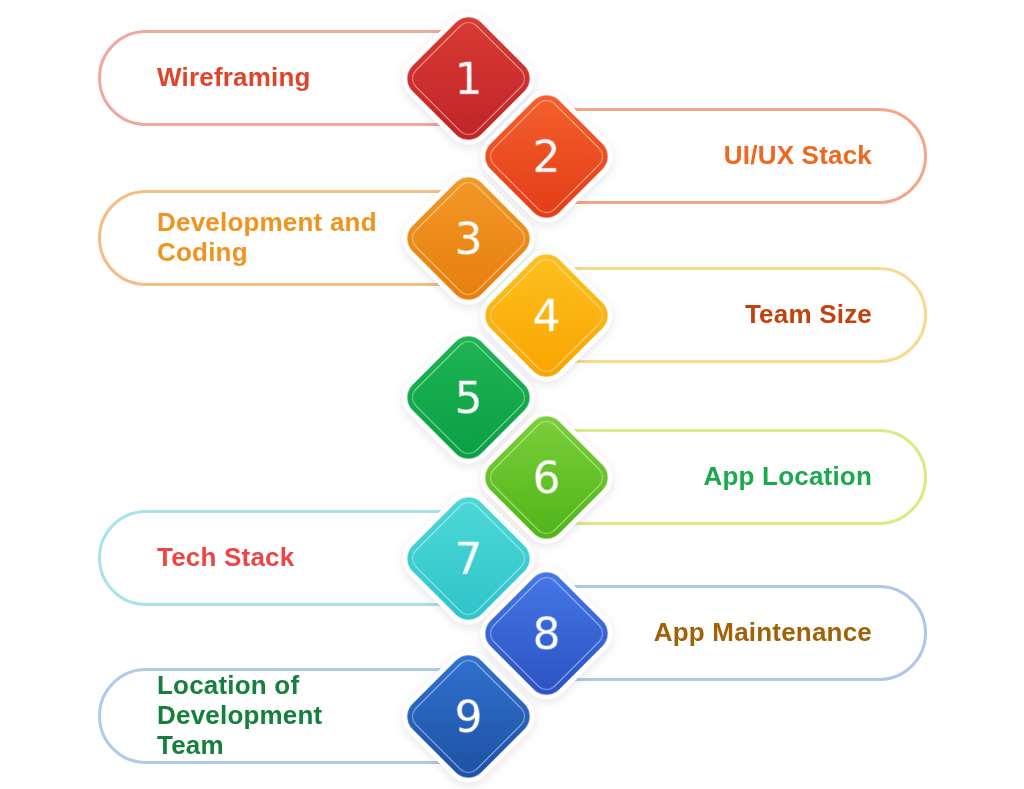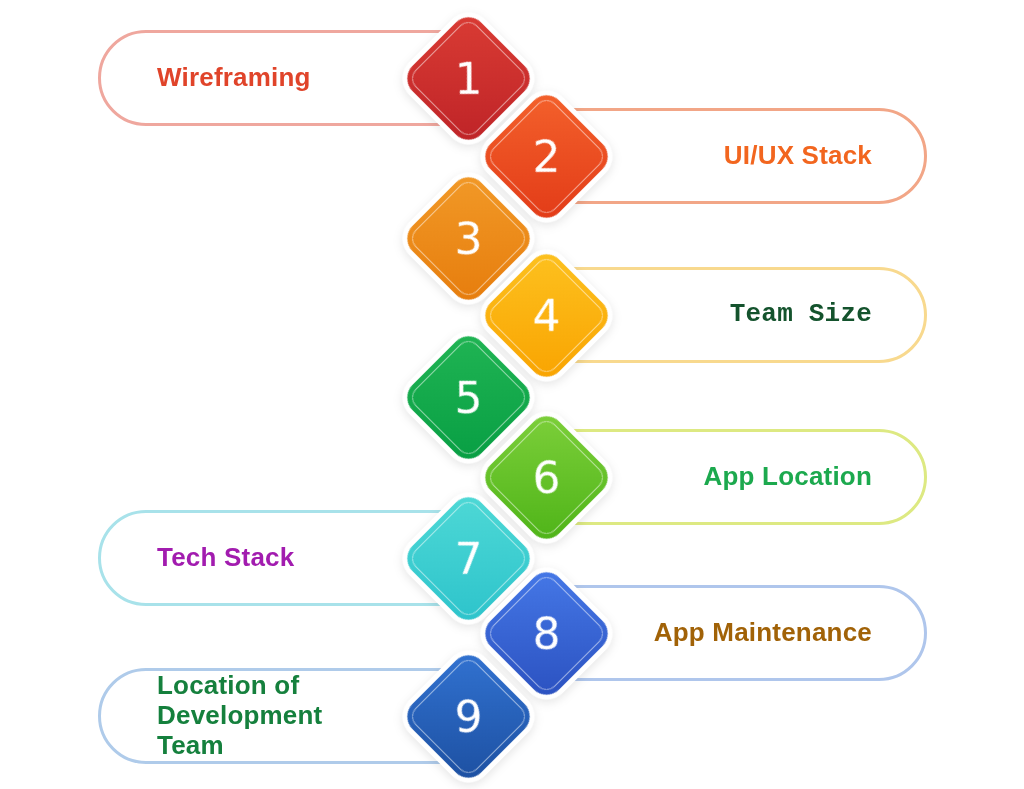--- a/index.html
+++ b/index.html
@@ -71,40 +71,44 @@
     </div>
     <div class="diamond" style="left: 419.5px; top: 29.5px; z-index: 10; background: linear-gradient(135deg, rgb(218, 60, 52), rgb(190, 35, 39));">
       <div class="step-number">1</div>
     </div>
     <div class="pill right" style="top: 108px; border-color: rgb(242, 166, 135);">
       <div class="step-label" style="color: rgb(242, 102, 31);">UI/UX Stack</div>
     </div>
     <div class="diamond" style="left: 497.5px; top: 107.5px; z-index: 11; background: linear-gradient(135deg, rgb(244, 98, 44), rgb(226, 58, 23));">
       <div class="step-number">2</div>
     </div>
+    <div class="pill left" style="top: 190px; border-color: rgb(243, 189, 132);">
+      <div class="step-label" style="color: rgb(240, 147, 31);">Development and
+Coding</div>
+    </div>
     <div class="diamond" style="left: 419.5px; top: 189.5px; z-index: 12; background: linear-gradient(135deg, rgb(242, 154, 40), rgb(230, 124, 12));">
       <div class="step-number">3</div>
     </div>
     <div class="pill right" style="top: 267px; border-color: rgb(248, 217, 142);">
-      <div class="step-label" style="color: #14532d; font-family: Liberation Mono, monospace;">Team Size</div>
+      <div class="step-label" style="color: #c2410c;">Team Size</div>
     </div>
     <div class="diamond" style="left: 497.5px; top: 266.5px; z-index: 13; background: linear-gradient(135deg, rgb(253, 194, 32), rgb(249, 163, 0));">
       <div class="step-number">4</div>
     </div>
     <div class="diamond" style="left: 419.5px; top: 348.5px; z-index: 14; background: linear-gradient(135deg, rgb(33, 181, 84), rgb(7, 158, 67));">
       <div class="step-number">5</div>
     </div>
     <div class="pill right" style="top: 429px; border-color: rgb(221, 233, 130);">
       <div class="step-label" style="color: rgb(28, 169, 78);">App Location</div>
     </div>
     <div class="diamond" style="left: 497.5px; top: 428.5px; z-index: 15; background: linear-gradient(135deg, rgb(126, 208, 59), rgb(77, 179, 23));">
       <div class="step-number">6</div>
     </div>
     <div class="pill left" style="top: 510px; border-color: rgb(168, 226, 234);">
-      <div class="step-label" style="color: #a21caf;">Tech Stack</div>
+      <div class="step-label" style="color: #ef4444;">Tech Stack</div>
     </div>
     <div class="diamond" style="left: 419.5px; top: 509.5px; z-index: 16; background: linear-gradient(135deg, rgb(79, 217, 214), rgb(44, 195, 203));">
       <div class="step-number">7</div>
     </div>
     <div class="pill right" style="top: 585px; border-color: rgb(175, 198, 236);">
       <div class="step-label" style="color: #a16207;">App Maintenance</div>
     </div>
     <div class="diamond" style="left: 497.5px; top: 584.5px; z-index: 17; background: linear-gradient(135deg, rgb(70, 121, 232), rgb(42, 80, 191));">
       <div class="step-number">8</div>
     </div>

